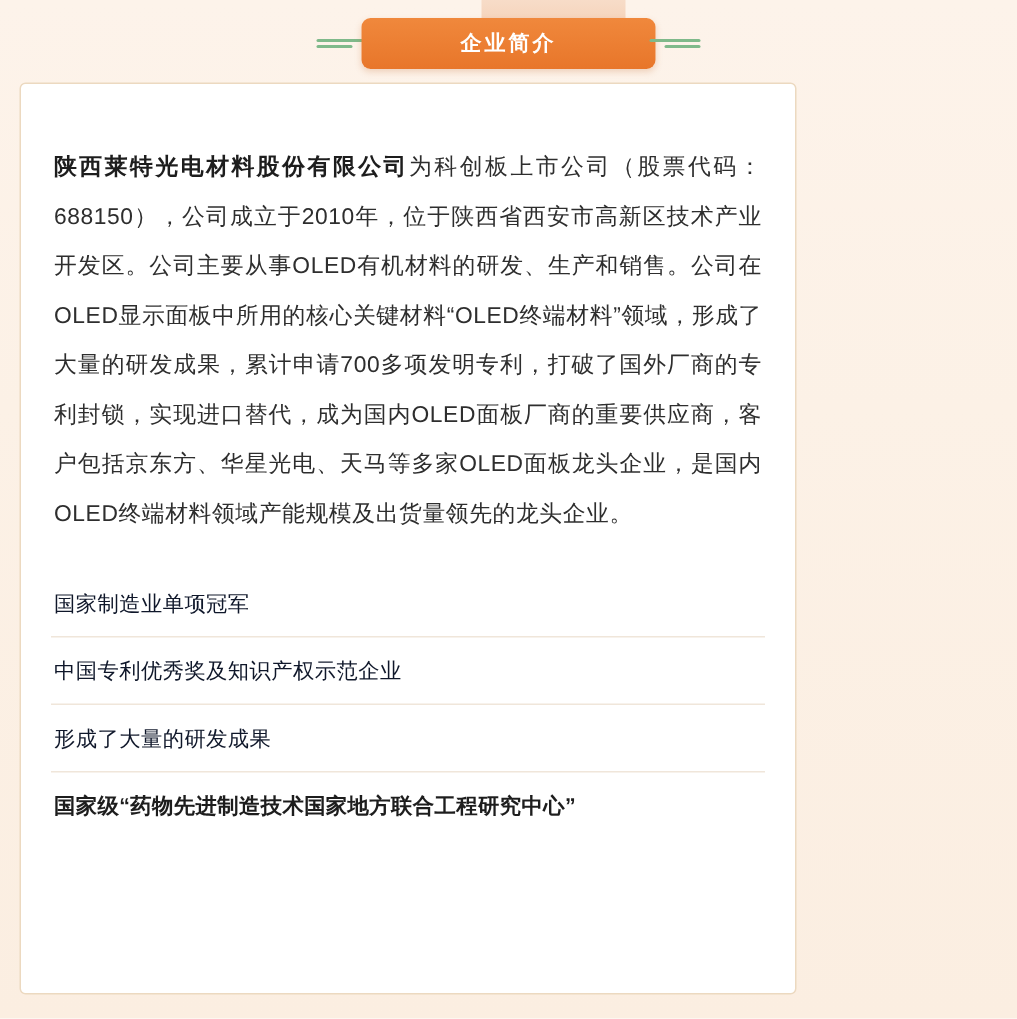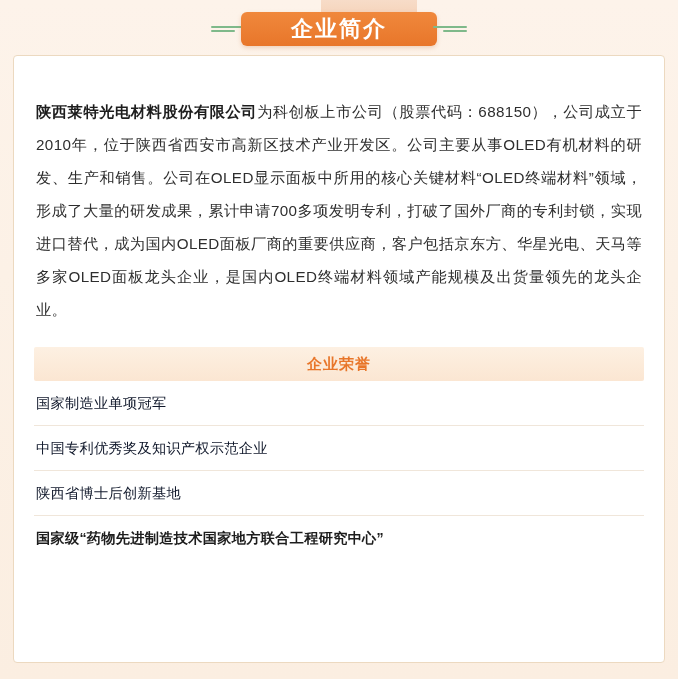--- a/index.html
+++ b/index.html
@@ -45,21 +45,21 @@
     height: 34px;
     background: linear-gradient(180deg, #f0883c 0%, #e8762a 100%);
     border-radius: 6px;
     box-shadow: 0 2px 4px rgba(200, 110, 50, 0.25);
     display: flex;
     align-items: center;
     justify-content: center;
   }
   .title-pill .title-text {
     color: #ffffff;
-    font-size: 22px;
+    font-size: 14px;
     font-weight: bold;
     letter-spacing: 2px;
   }
   .pill-leaf {
     position: absolute;
     top: 24px;
     width: 34px;
     height: 10px;
   }
   .pill-leaf.left {
@@ -78,21 +78,21 @@
   }
   .leaf-bar.b1 { width: 100%; }
   .leaf-bar.b2 { width: 70%; }
   .pill-leaf.right .leaf-bar.b2 { margin-left: 30%; }
 
   
   .card {
     position: absolute;
     top: 55px;
     left: 13px;
-    width: 652px;
+    width: 518px;
     height: 608px;
     box-sizing: border-box;
     background: #ffffff;
     border: 1px solid #ecd9c0;
     border-radius: 4px;
   }
 
   .intro {
     padding: 24px 22px 6px 22px;
     font-size: 15.2px;
@@ -167,25 +167,22 @@
       <div class="leaf-bar b2"></div>
     </div>
   </div>
 
   <div class="card">
 
     <p class="intro">
       <span class="company">陕西莱特光电材料股份有限公司</span><span>为科创板上市公司（股票代码：688150），公司成立于2010年，位于陕西省西安市高新区技术产业开发区。公司主要从事OLED有机材料的研发、生产和销售。公司在OLED显示面板中所用的核心关键材料“OLED终端材料”领域，形成了大量的研发成果，累计申请700多项发明专利，打破了国外厂商的专利封锁，实现进口替代，成为国内OLED面板厂商的重要供应商，客户包括京东方、华星光电、天马等多家OLED面板龙头企业，是国内OLED终端材料领域产能规模及出货量领先的龙头企业。</span>
     </p>
 
-    <div class="honor-head">
-      <span class="honor-title">企业荣誉</span>
-    </div>
 
     <ul class="honor-list">
       <li class="honor-item">国家制造业单项冠军</li>
       <li class="honor-item">中国专利优秀奖及知识产权示范企业</li>
-      <li class="honor-item">陕西省博士后创新基地</li>
+      <li class="honor-item">形成了大量的研发成果</li>
       <li class="honor-item strong last">国家级“药物先进制造技术国家地方联合工程研究中心”</li>
     </ul>
 
   </div>
 </div>
 
 </body></html>

